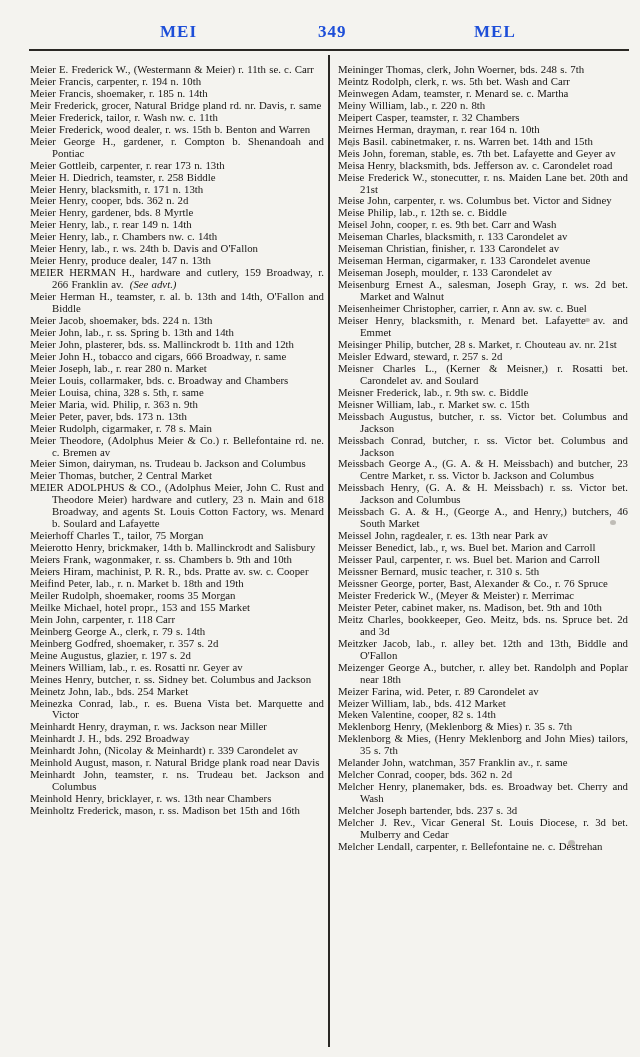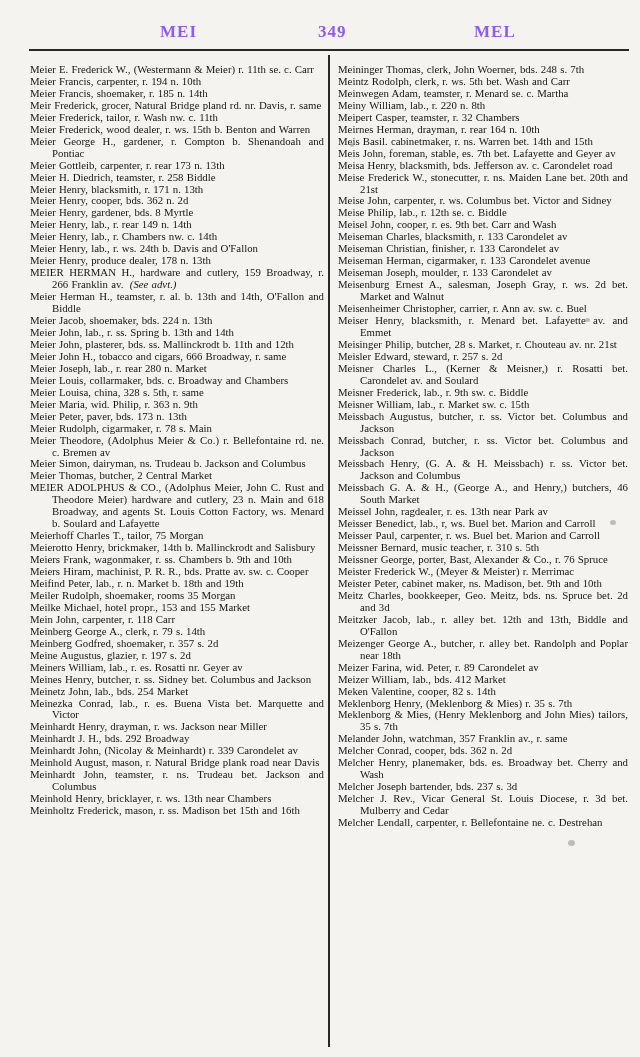--- a/index.html
+++ b/index.html
@@ -15,21 +15,21 @@
     color: #171513;
     overflow: hidden;
   }
   
   .header { position: absolute; top: 22px; left: 0; width: 640px; height: 24px; }
   .header .hword {
     position: absolute;
     font-weight: bold;
     font-size: 17px;
     letter-spacing: 1px;
-    color: #8b5cf6;
+    color: #1d4ed8;
   }
   .h-left   { left: 160px; }
   .h-center { left: 318px; font-weight: bold; text-align: center; }
   .h-right  { left: 474px; }
   .header-rule {
     position: absolute;
     top: 49px; left: 29px;
     width: 600px; height: 2px;
     background: #2a2824;
   }
@@ -84,21 +84,21 @@
       <p class="entry">Meier Frederick, wood dealer, r. ws. 15th b. Benton and Warren</p>
       <p class="entry">Meier George H., gardener, r. Compton b. Shenandoah and Pontiac</p>
       <p class="entry">Meier Gottleib, carpenter, r. rear 173 n. 13th</p>
       <p class="entry">Meier H. Diedrich, teamster, r. 258 Biddle</p>
       <p class="entry">Meier Henry, blacksmith, r. 171 n. 13th</p>
       <p class="entry">Meier Henry, cooper, bds. 362 n. 2d</p>
       <p class="entry">Meier Henry, gardener, bds. 8 Myrtle</p>
       <p class="entry">Meier Henry, lab., r. rear 149 n. 14th</p>
       <p class="entry">Meier Henry, lab., r. Chambers nw. c. 14th</p>
       <p class="entry">Meier Henry, lab., r. ws. 24th b. Davis and O'Fallon</p>
-      <p class="entry">Meier Henry, produce dealer, 178 n. 13th</p>
+      <p class="entry">Meier Henry, produce dealer, 147 n. 13th</p>
       <p class="entry">MEIER HERMAN H., hardware and cutlery, 159 Broadway, r. 266 Franklin av.&nbsp;&nbsp;<i>(See advt.)</i></p>
       <p class="entry">Meier Herman H., teamster, r. al. b. 13th and 14th, O'Fallon and Biddle</p>
       <p class="entry">Meier Jacob, shoemaker, bds. 224 n. 13th</p>
       <p class="entry">Meier John, lab., r. ss. Spring b. 13th and 14th</p>
       <p class="entry">Meier John, plasterer, bds. ss. Mallinckrodt b. 11th and 12th</p>
       <p class="entry">Meier John H., tobacco and cigars, 666 Broadway, r. same</p>
       <p class="entry">Meier Joseph, lab., r. rear 280 n. Market</p>
       <p class="entry">Meier Louis, collarmaker, bds. c. Broadway and Chambers</p>
       <p class="entry">Meier Louisa, china, 328 s. 5th, r. same</p>
       <p class="entry">Meier Maria, wid. Philip, r. 363 n. 9th</p>
@@ -152,20 +152,21 @@
       <p class="entry">Meisenburg Ernest A., salesman, Joseph Gray, r. ws. 2d bet. Market and Walnut</p>
       <p class="entry">Meisenheimer Christopher, carrier, r. Ann av. sw. c. Buel</p>
       <p class="entry">Meiser Henry, blacksmith, r. Menard bet. Lafayette av. and Emmet</p>
       <p class="entry">Meisinger Philip, butcher, 28 s. Market, r. Chouteau av. nr. 21st</p>
       <p class="entry">Meisler Edward, steward, r. 257 s. 2d</p>
       <p class="entry">Meisner Charles L., (Kerner &amp; Meisner,) r. Rosatti bet. Carondelet av. and Soulard</p>
       <p class="entry">Meisner Frederick, lab., r. 9th sw. c. Biddle</p>
       <p class="entry">Meisner William, lab., r. Market sw. c. 15th</p>
       <p class="entry">Meissbach Augustus, butcher, r. ss. Victor bet. Columbus and Jackson</p>
       <p class="entry">Meissbach Conrad, butcher, r. ss. Victor bet. Columbus and Jackson</p>
+      <p class="entry">Meissbach George A., (G. A. &amp; H. Meissbach) and butcher, 23 Centre Market, r. ss. Victor b. Jackson and Columbus</p>
       <p class="entry">Meissbach Henry, (G. A. &amp; H. Meissbach) r. ss. Victor bet. Jackson and Columbus</p>
       <p class="entry">Meissbach G. A. &amp; H., (George A., and Henry,) butchers, 46 South Market</p>
       <p class="entry">Meissel John, ragdealer, r. es. 13th near Park av</p>
       <p class="entry">Meisser Benedict, lab., r, ws. Buel bet. Marion and Carroll</p>
       <p class="entry">Meisser Paul, carpenter, r. ws. Buel bet. Marion and Carroll</p>
       <p class="entry">Meissner Bernard, music teacher, r. 310 s. 5th</p>
       <p class="entry">Meissner George, porter, Bast, Alexander &amp; Co., r. 76 Spruce</p>
       <p class="entry">Meister Frederick W., (Meyer &amp; Meister) r. Merrimac</p>
       <p class="entry">Meister Peter, cabinet maker, ns. Madison, bet. 9th and 10th</p>
       <p class="entry">Meitz Charles, bookkeeper, Geo. Meitz, bds. ns. Spruce bet. 2d and 3d</p>

